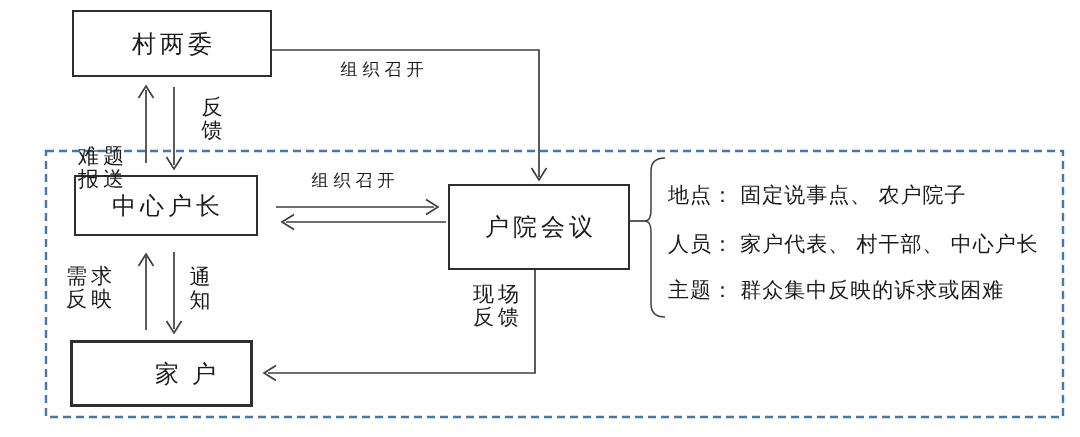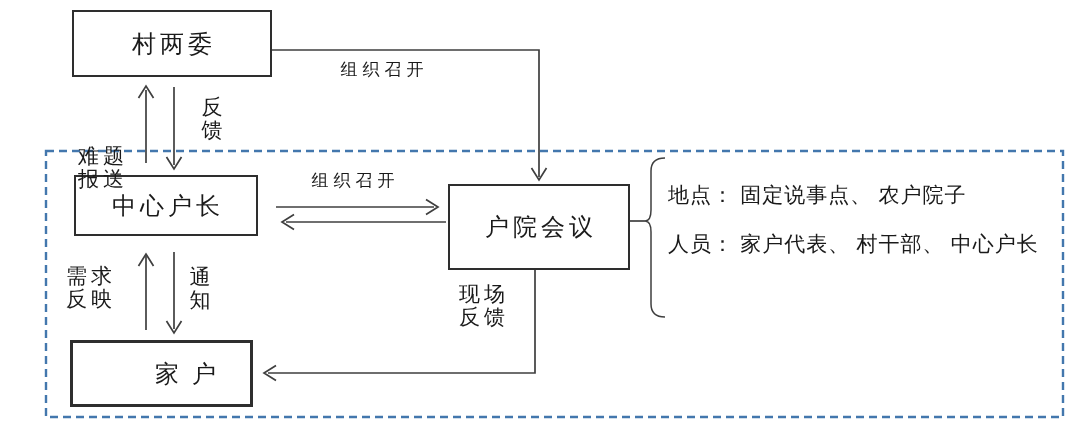--- a/index.html
+++ b/index.html
@@ -97,21 +97,22 @@
   <div class="edge-label" style="left:60px;top:265px;width:62px;">
     <div>需求</div>
     <div>反映</div>
   </div>
 
   <div class="edge-label" style="left:178px;top:266px;width:48px;">
     <div>通</div>
     <div>知</div>
   </div>
 
-  <div class="edge-label" style="left:454px;top:283px;width:60px;">
+  <div class="edge-label" style="left:468px;top:283px;width:60px;">
     <div>现场</div>
     <div>反馈</div>
   </div>
 
   <div class="anno-line" style="top:181px;">地点： 固定说事点、 农户院子</div>
   <div class="anno-line" style="top:230px;">人员： 家户代表、 村干部、 中心户长</div>
+  <div class="anno-line" style="top:276px;">主题： 群众集中反映的诉求或困难</div>
 
 </div>
 
 </body></html>

